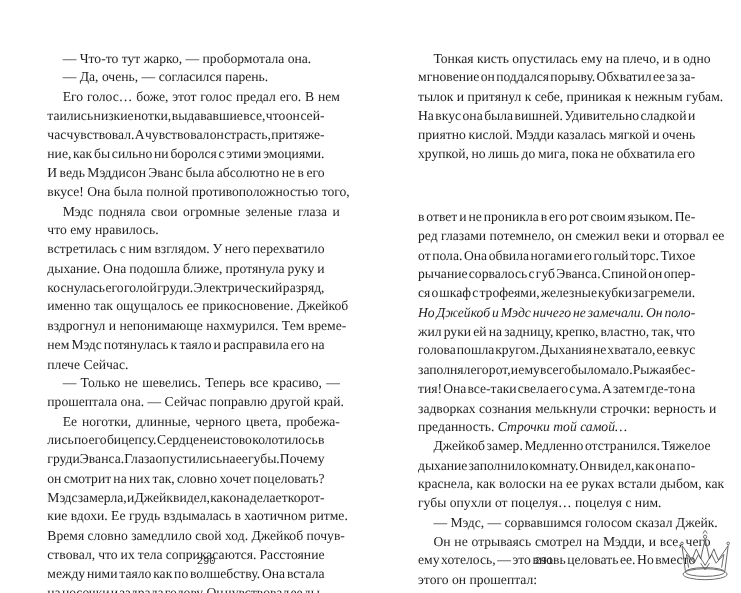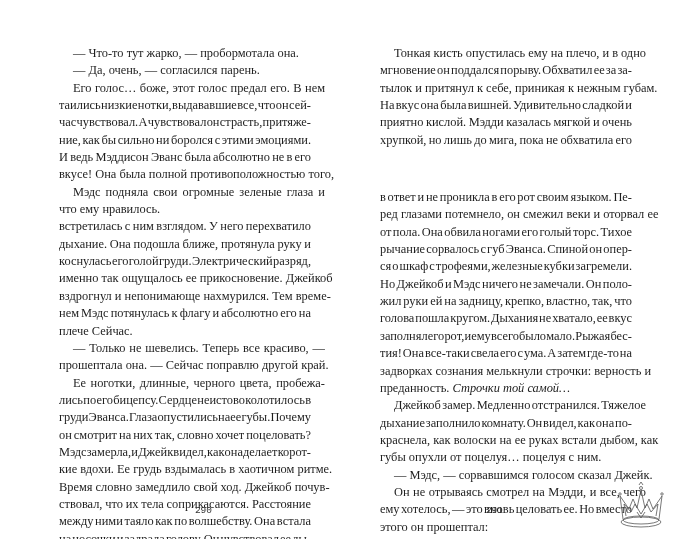--- a/index.html
+++ b/index.html
@@ -1,19 +1,19 @@
 <!DOCTYPE html>
 <html><head>
   <meta charset="utf-8">
   <style>
     html, body { margin: 0; padding: 0; background: #ffffff; }
     body { width: 674px; height: 539px; position: relative; overflow: hidden;
            font-family: "Liberation Serif", "DejaVu Serif", serif; color: #1e1e1e; }
     .page { position: absolute; top: 0; height: 539px; }
-    .page-left { left: 16px; width: 337px; }
+    .page-left { left: 0; width: 337px; }
     .page-right { left: 337px; width: 337px; }
     .text-block { position: absolute; top: 45px; width: 252px; }
     .page-left .text-block { left: 43px; }
     .page-right .text-block { left: 43px; }
     .line { height: 17.35px; line-height: 17.35px; font-size: 12.4px; white-space: nowrap;
             text-align: justify; text-align-last: justify; overflow: visible; }
     .line.last { text-align-last: left; }
     .line.indent { text-indent: 14px; }
     .line .ital { font-style: italic; }
     .page-number { position: absolute; top: 505px; width: 60px; text-align: right;
@@ -35,21 +35,21 @@
       <div class="line" style="white-space: nowrap; word-spacing: -1.48828px; text-align: right;"><span>ние, как бы сильно ни боролся с этими эмоциями.</span></div>
       <div class="line" style="white-space: nowrap; word-spacing: -0.896484px; text-align: left;"><span>И ведь Мэддисон Эванс была абсолютно не в его</span></div>
       <div class="line" style="white-space: nowrap; text-align: left;"><span>вкусе! Она была полной противоположностью того,</span></div>
       <div class="line indent" style="white-space: nowrap; word-spacing: 1.9349px; text-align: left;"><span>Мэдс подняла свои огромные зеленые глаза и</span></div>
       <div class="line last"><span>что ему нравилось.</span></div>
       <div class="line" style="white-space: nowrap; word-spacing: -0.653646px; text-align: left;"><span>встретилась с ним взглядом. У него перехватило</span></div>
       <div class="line" style="white-space: nowrap; word-spacing: -0.393229px; text-align: left;"><span>дыхание. Она подошла ближе, протянула руку и</span></div>
       <div class="line" style="white-space: nowrap; word-spacing: -2.7px; text-align: left;"><span>коснулась его голой груди. Электрический разряд,</span></div>
       <div class="line" style="white-space: nowrap; text-align: left;"><span>именно так ощущалось ее прикосновение. Джейкоб</span></div>
       <div class="line" style="white-space: nowrap; text-align: left;"><span>вздрогнул и непонимающе нахмурился. Тем време-</span></div>
-      <div class="line" style="white-space: nowrap; word-spacing: -1.32422px; text-align: left;"><span>нем Мэдс потянулась к флагу и абсолютно его на</span></div>
+      <div class="line" style="white-space: nowrap; word-spacing: -1.32422px; text-align: left;"><span>нем Мэдс потянулась к таяло и расправила его на</span></div>
       <div class="line last"><span>плече Сейчас.</span></div>
       <div class="line indent" style="white-space: nowrap; word-spacing: 0.790179px; text-align: left;"><span>— Только не шевелись. Теперь все красиво, —</span></div>
       <div class="line last"><span>прошептала она. — Сейчас поправлю другой край.</span></div>
       <div class="line indent" style="white-space: nowrap; word-spacing: 1.34062px; text-align: left;"><span>Ее ноготки, длинные, черного цвета, пробежа-</span></div>
       <div class="line" style="white-space: nowrap; word-spacing: -2.77902px; text-align: left;"><span>лись по его бицепсу. Сердце неистово колотилось в</span></div>
       <div class="line" style="white-space: nowrap; word-spacing: -2.97098px; text-align: left;"><span>груди Эванса. Глаза опустились на ее губы. Почему</span></div>
       <div class="line" style="white-space: nowrap; word-spacing: -1.07589px; text-align: left;"><span>он смотрит на них так, словно хочет поцеловать?</span></div>
       <div class="line" style="white-space: nowrap; word-spacing: -2.93359px; text-align: left;"><span>Мэдс замерла, и Джейк видел, как она делает корот-</span></div>
       <div class="line" style="white-space: nowrap; text-align: left;"><span>кие вдохи. Ее грудь вздымалась в хаотичном ритме.</span></div>
       <div class="line" style="white-space: nowrap; text-align: left;"><span>Время словно замедлило свой ход. Джейкоб почув-</span></div>
@@ -66,21 +66,21 @@
       <div class="line" style="white-space: nowrap; word-spacing: -1.88393px; text-align: left;"><span>мгновение он поддался порыву. Обхватил ее за за-</span></div>
       <div class="line" style="white-space: nowrap; text-align: left;"><span>тылок и притянул к себе, приникая к нежным губам.</span></div>
       <div class="line" style="white-space: nowrap; word-spacing: -1.77232px; text-align: left;"><span>На вкус она была вишней. Удивительно сладкой и</span></div>
       <div class="line" style="white-space: nowrap; word-spacing: -0.533854px; text-align: left;"><span>приятно кислой. Мэдди казалась мягкой и очень</span></div>
       <div class="line" style="white-space: nowrap; word-spacing: -0.777344px; text-align: left;"><span>хрупкой, но лишь до мига, пока не обхватила его</span></div>
       <div class="line" style="white-space: nowrap; word-spacing: -1.33906px; text-align: left; margin-top: 40px;"><span>в ответ и не проникла в его рот своим языком. Пе-</span></div>
       <div class="line" style="white-space: nowrap; text-align: left;"><span>ред глазами потемнело, он смежил веки и оторвал ее</span></div>
       <div class="line" style="white-space: nowrap; word-spacing: -1.67578px; text-align: left;"><span>от пола. Она обвила ногами его голый торс. Тихое</span></div>
       <div class="line" style="white-space: nowrap; word-spacing: -1.90625px; text-align: left;"><span>рычание сорвалось с губ Эванса. Спиной он опер-</span></div>
       <div class="line" style="white-space: nowrap; word-spacing: -2.08259px; text-align: left;"><span>ся о шкаф с трофеями, железные кубки загремели.</span></div>
-      <div class="line" style="white-space: nowrap; word-spacing: -1.61914px; text-align: left;"><span>Но Джейкоб и Мэдс ничего не замечали. Он поло-</span></div>
+      <div class="line" style="white-space: nowrap; word-spacing: -1.61914px; text-align: left; font-style: italic;"><span>Но Джейкоб и Мэдс ничего не замечали. Он поло-</span></div>
       <div class="line" style="white-space: nowrap; word-spacing: -1.13086px; text-align: right;"><span>жил руки ей на задницу, крепко, властно, так, что</span></div>
       <div class="line" style="white-space: nowrap; word-spacing: -2.21875px; text-align: left;"><span>голова пошла кругом. Дыхания не хватало, ее вкус</span></div>
       <div class="line" style="white-space: nowrap; word-spacing: -2.91319px; text-align: left;"><span>заполнял его рот, и ему всего было мало. Рыжая бес-</span></div>
       <div class="line" style="white-space: nowrap; word-spacing: -2.12656px; text-align: left;"><span>тия! Она все-таки свела его с ума. А затем где-то на</span></div>
       <div class="line" style="white-space: nowrap; text-align: left;"><span>задворках сознания мелькнули строчки: верность и</span></div>
       <div class="line last"><span>преданность. </span><span class="ital">Строчки той самой…</span></div>
       <div class="line indent" style="white-space: nowrap; word-spacing: -1.6875px; text-align: left;"><span>Джейкоб замер. Медленно отстранился. Тяжелое</span></div>
       <div class="line" style="white-space: nowrap; word-spacing: -2.20089px; text-align: left;"><span>дыхание заполнило комнату. Он видел, как она по-</span></div>
       <div class="line" style="white-space: nowrap; text-align: left;"><span>краснела, как волоски на ее руках встали дыбом, как</span></div>
       <div class="line last"><span>губы опухли от поцелуя… поцелуя с ним.</span></div>

